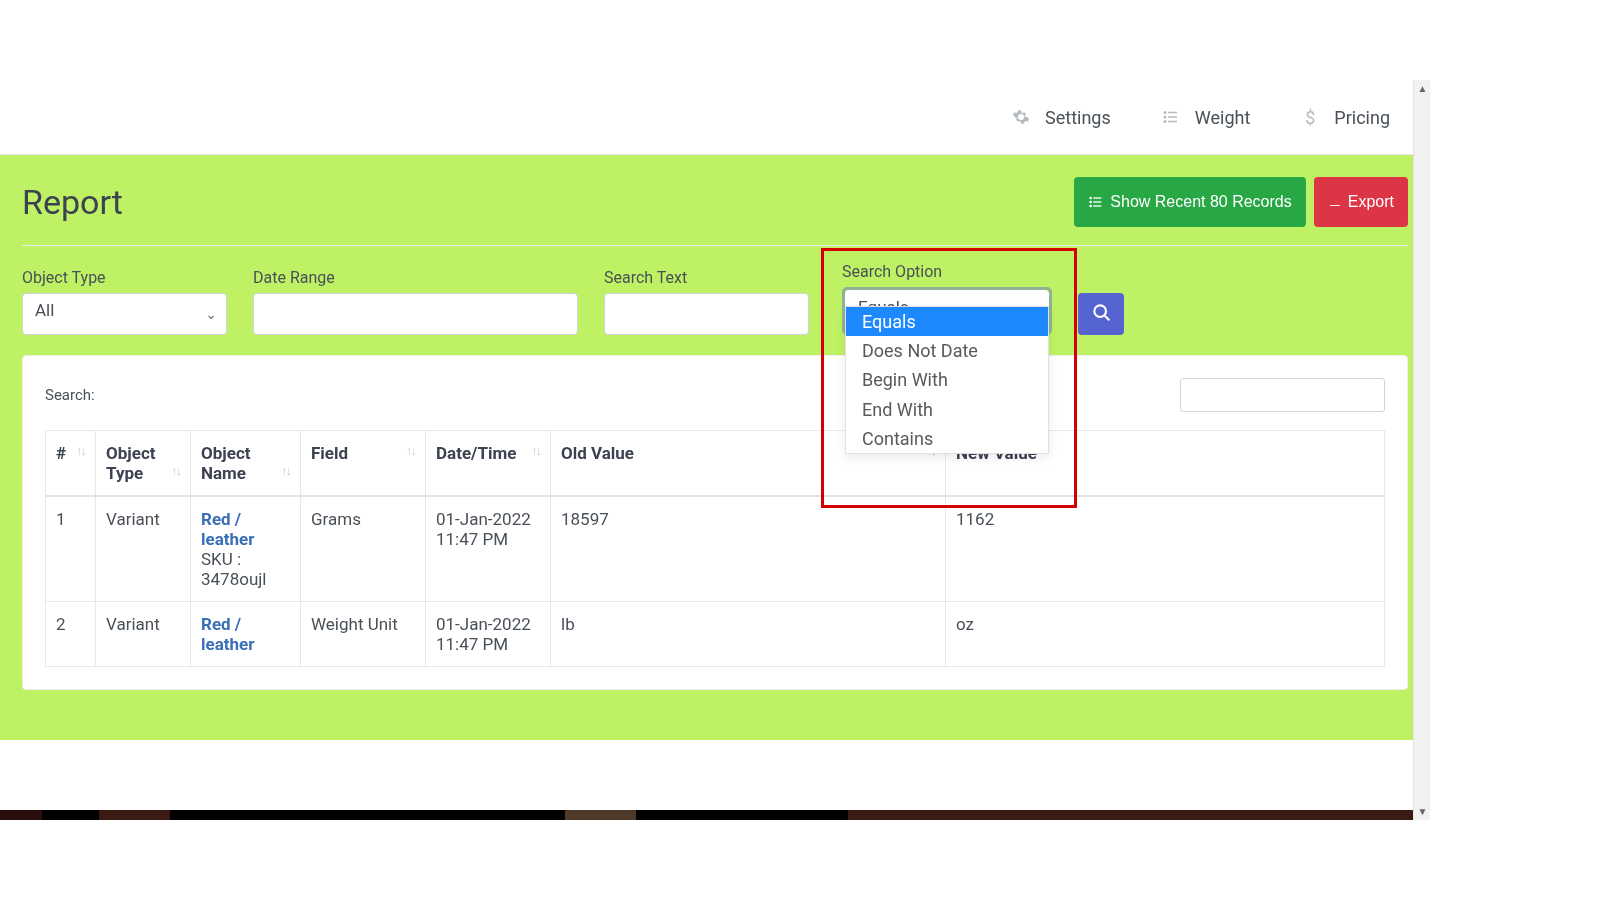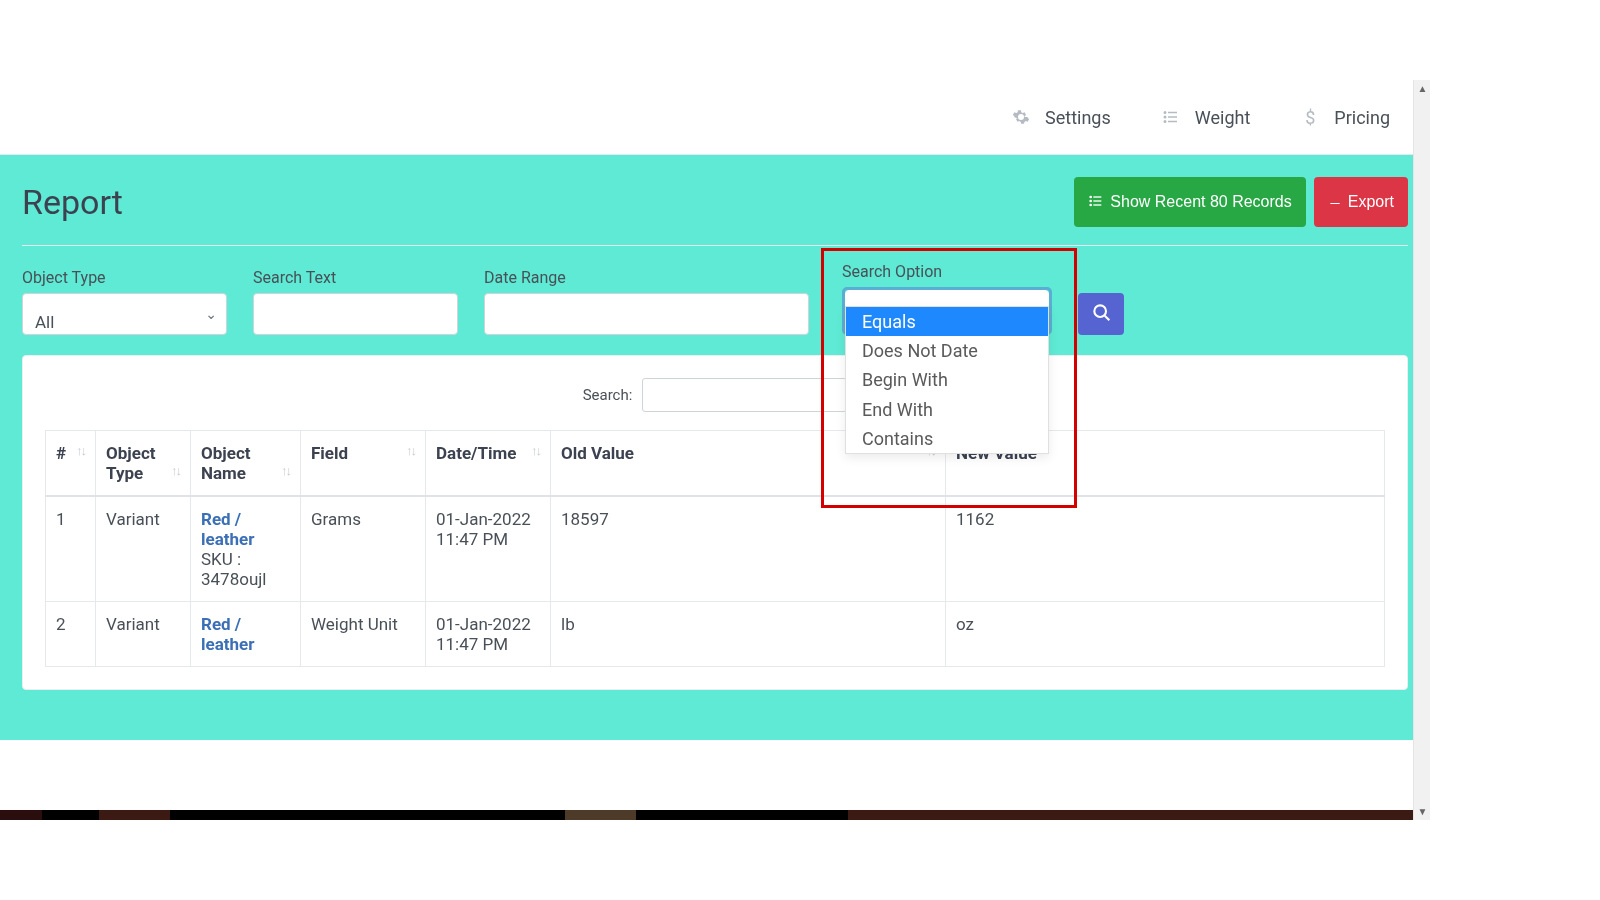--- a/index.html
+++ b/index.html
@@ -55,21 +55,21 @@
     display: flex;
     align-items: center;
     gap: 14px;
     color: #495057;
     font-size: 18px;
     cursor: pointer;
   }
   .navlink .ico { color: #b5bbc3; width:20px; height:20px; display:inline-flex; align-items:center; justify-content:center;}
 
   .page {
-    background: #5eead4;
+    background: #bef264;
     padding: 22px;
     height: calc(100% - 155px);
     overflow: hidden;
   }
 
   .page-header {
     display: flex;
     justify-content: space-between;
     align-items: center;
     padding-bottom: 18px;
@@ -83,20 +83,21 @@
   }
   .page-actions { display: flex; gap: 8px; }
   .btn {
     border: none;
     border-radius: 4px;
     padding: 16px 14px;
     font-size: 16px;
     color: #fff;
     cursor: pointer;
     display: inline-flex;
+    align-items: center;
     gap: 6px;
   }
   .btn-green { background: #28a745; }
   .btn-red { background: #dc3545; }
   .btn-search {
     background: #5664d2;
     width: 46px;
     height: 42px;
     border-radius: 4px;
     display: inline-flex;
@@ -112,21 +113,21 @@
     align-items: flex-end;
     margin-bottom: 20px;
   }
   .fgroup { display:flex; flex-direction:column; gap:6px; }
   .fgroup label { font-size: 16px; color: #495057; }
   .control, select.control, input.control {
     height: 42px;
     border: 1px solid #ced4da;
     border-radius: 4px;
     background: #fff;
-    padding: 18px 12px;
+    padding: 6px 12px;
     font-size: 17px;
     color: #495057;
     outline: none;
   }
   .w-objtype { width: 205px; }
   .w-date { width: 325px; }
   .w-stext { width: 205px; }
   .w-sopt { width: 210px; position:relative;margin-left:7px; }
 
   .select-wrap { position: relative; }
@@ -173,21 +174,21 @@
 
   .card {
     background: #fff;
     border: 1px solid #eceef2;
     border-radius: 4px;
     padding: 22px;
   }
 
   .table-top {
     display: flex;
-    justify-content: center;
+    justify-content: space-between;
     align-items: center;
     gap: 10px;
     margin-bottom: 18px;
     font-size: 15px;
     color: #495057;
   }
   .table-top input {
     height: 34px;
     border: 1px solid #ced4da;
     border-radius: 3px;
@@ -306,27 +307,27 @@
     <div class="filters" style="position:relative;">
       <div class="fgroup">
         <label>Object Type</label>
         <div class="select-wrap w-objtype">
           <div class="control">All</div>
           <span class="select-caret">⌄</span>
         </div>
       </div>
 
       <div class="fgroup">
+        <label>Date Range</label>
+        <input class="control w-date" value="" style="">
+      </div>
+
+      <div class="fgroup">
         <label>Search Text</label>
         <input class="control w-stext" value="" style="">
-      </div>
-
-      <div class="fgroup">
-        <label>Date Range</label>
-        <input class="control w-date" value="" style="">
       </div>
 
       <div class="fgroup sopt-wrap w-sopt">
         <label>Search Option</label>
         <div class="select-wrap sopt-focus">
           <div class="control">Equals</div>
           <span class="select-caret">⌄</span>
         </div>
         <div class="dropdown-list">
           <div class="opt selected">Equals</div>

